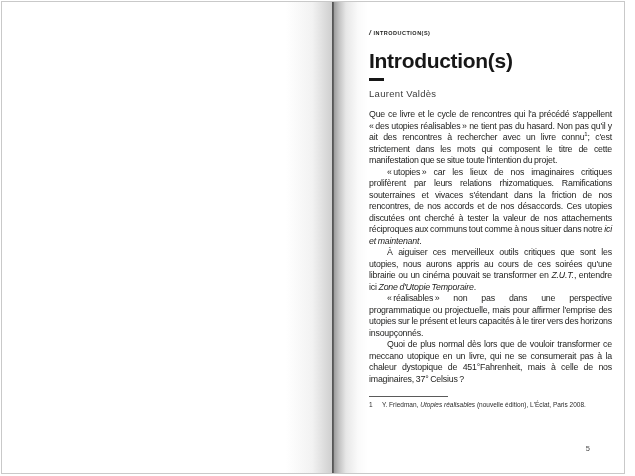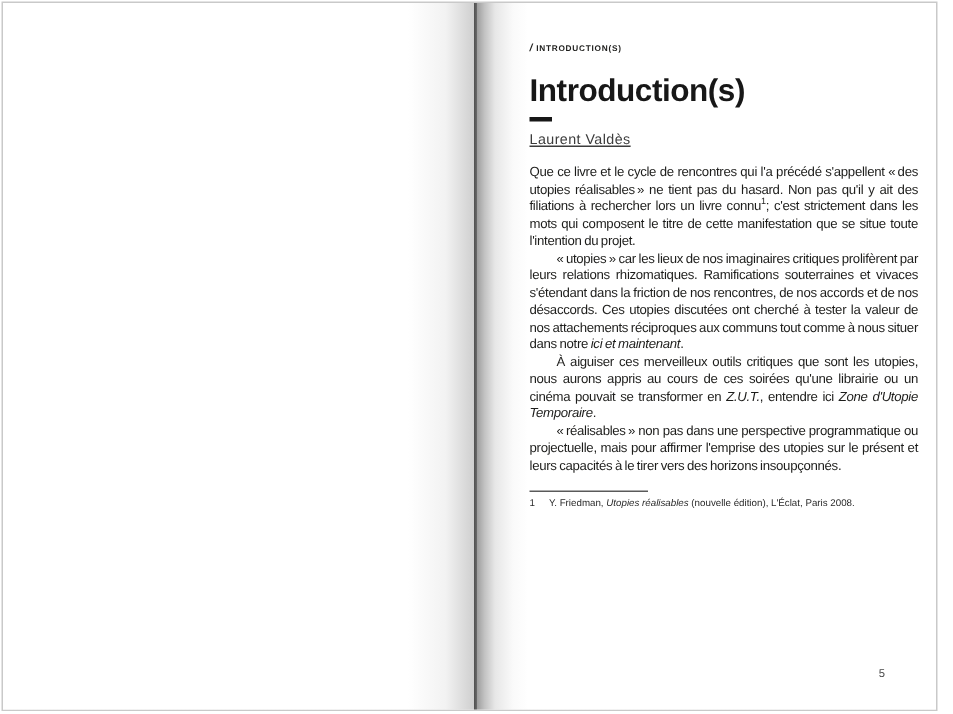--- a/index.html
+++ b/index.html
@@ -22,20 +22,21 @@
     top: 1px;
     width: 622px;
     height: 471px;
     border: 1px solid #c9c9c9;
     background: #ffffff;
     display: flex;
   }
   .page {
     position: relative;
     height: 100%;
+    padding-left: 16px;
   }
   .page-left {
     width: 314px;
     background: linear-gradient(to right, #ffffff 0%, #ffffff 86%, #f2f2f2 94%, #cfcfcf 100%);
   }
   .spine {
     width: 2px;
     height: 100%;
     background: linear-gradient(to right, #4f4f4f, #6a6a6a);
     flex: 0 0 2px;
@@ -77,21 +78,20 @@
     width: 15px;
     height: 3px;
     background: #171717;
     margin-top: 6px;
   }
   .author {
     margin-top: 7px;
     font-size: 9.5px;
     letter-spacing: 0.3px;
     color: #3c3c3c;
-    text-decoration: underline;
   }
   .body {
     margin-top: 10px;
     font-size: 8.8px;
     line-height: 11.5px;
     letter-spacing: -0.2px;
     word-spacing: -0.5px;
     color: #1d1d1b;
     text-align: justify;
     hyphens: auto;
@@ -149,24 +149,25 @@
           <span class="slash">/</span><span>introduction(s)</span>
         </div>
 
         <h1 class="title">Introduction(s)</h1>
 
         <div class="title-dash"></div>
 
         <div class="author">Laurent Valdès</div>
 
         <div class="body">
-            <p class="first"><span>Que ce livre et le cycle de rencontres qui l'a précédé s'appellent « des utopies réalisables » ne tient pas du hasard. Non pas qu'il y ait des filiations à rechercher lors un livre connu</span><sup>1</sup><span>; c'est strictement dans les mots qui composent le titre de cette manifestation que se situe toute l'intention du projet.</span></p>
+            <p class="first"><span>Que ce livre et le cycle de rencontres qui l'a précédé s'appellent « des utopies réalisables » ne tient pas du hasard. Non pas qu'il y ait des rencontres à rechercher avec un livre connu</span><sup>1</sup><span>; c'est strictement dans les mots qui composent le titre de cette manifestation que se situe toute l'intention du projet.</span></p>
             <p><span>« utopies » car les lieux de nos imaginaires critiques prolifèrent par leurs relations rhizomatiques. Ramifications souterraines et vivaces s'étendant dans la friction de nos rencontres, de nos accords et de nos désaccords. Ces utopies discutées ont cherché à tester la valeur de nos attachements réciproques aux communs tout comme à nous situer dans notre </span><em>ici et maintenant</em><span>.</span></p>
             <p><span>À aiguiser ces merveilleux outils critiques que sont les utopies, nous aurons appris au cours de ces soirées qu'une librairie ou un cinéma pouvait se transformer en </span><em>Z.U.T.</em><span>, entendre ici </span><em>Zone d'Utopie Temporaire</em><span>.</span></p>
             <p><span>« réalisables » non pas dans une perspective programmatique ou projectuelle, mais pour affirmer l'emprise des utopies sur le présent et leurs capacités à le tirer vers des horizons insoupçonnés.</span></p>
+            <p><span>Quoi de plus normal dès lors que de vouloir transformer ce meccano utopique en un livre, qui ne se consumerait pas à la chaleur dystopique de 451°Fahrenheit, mais à celle de nos imaginaires, 37° Celsius ?</span></p>
           </div>
 
         <div class="footnote-rule"></div>
 
         <div class="footnote">
           <span class="marker">1</span>
           <span><span>Y. Friedman, </span><em>Utopies réalisables</em><span> (nouvelle édition), L'Éclat, Paris 2008.</span></span>
         </div>
 
         <div class="pageno">5</div>

